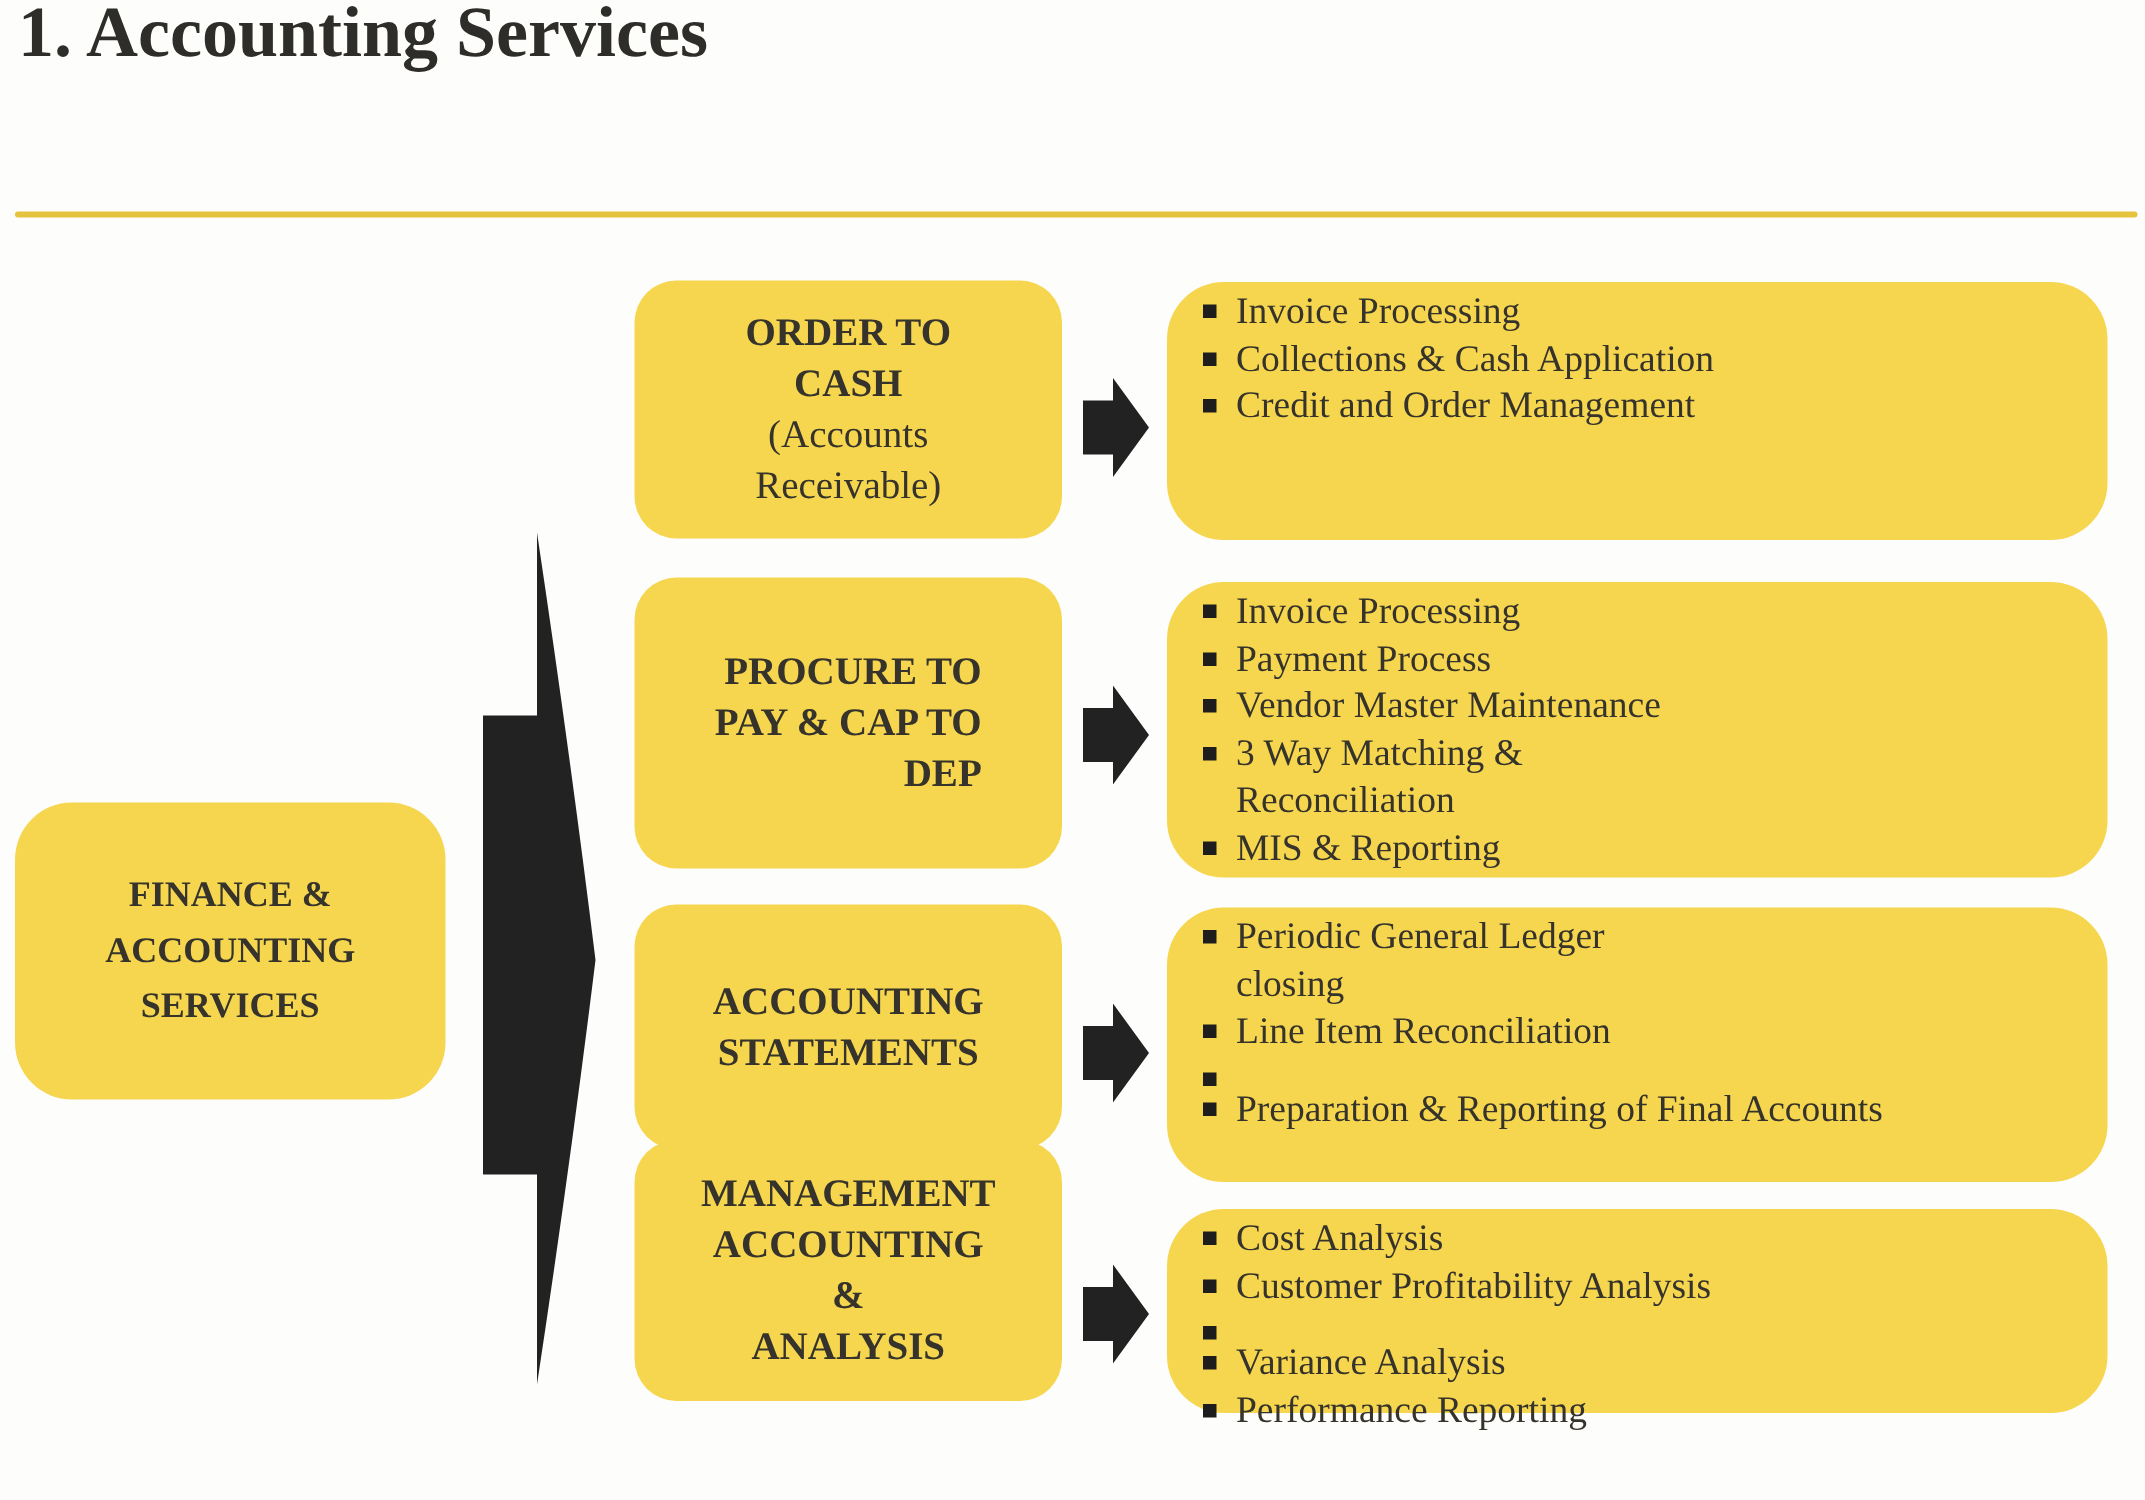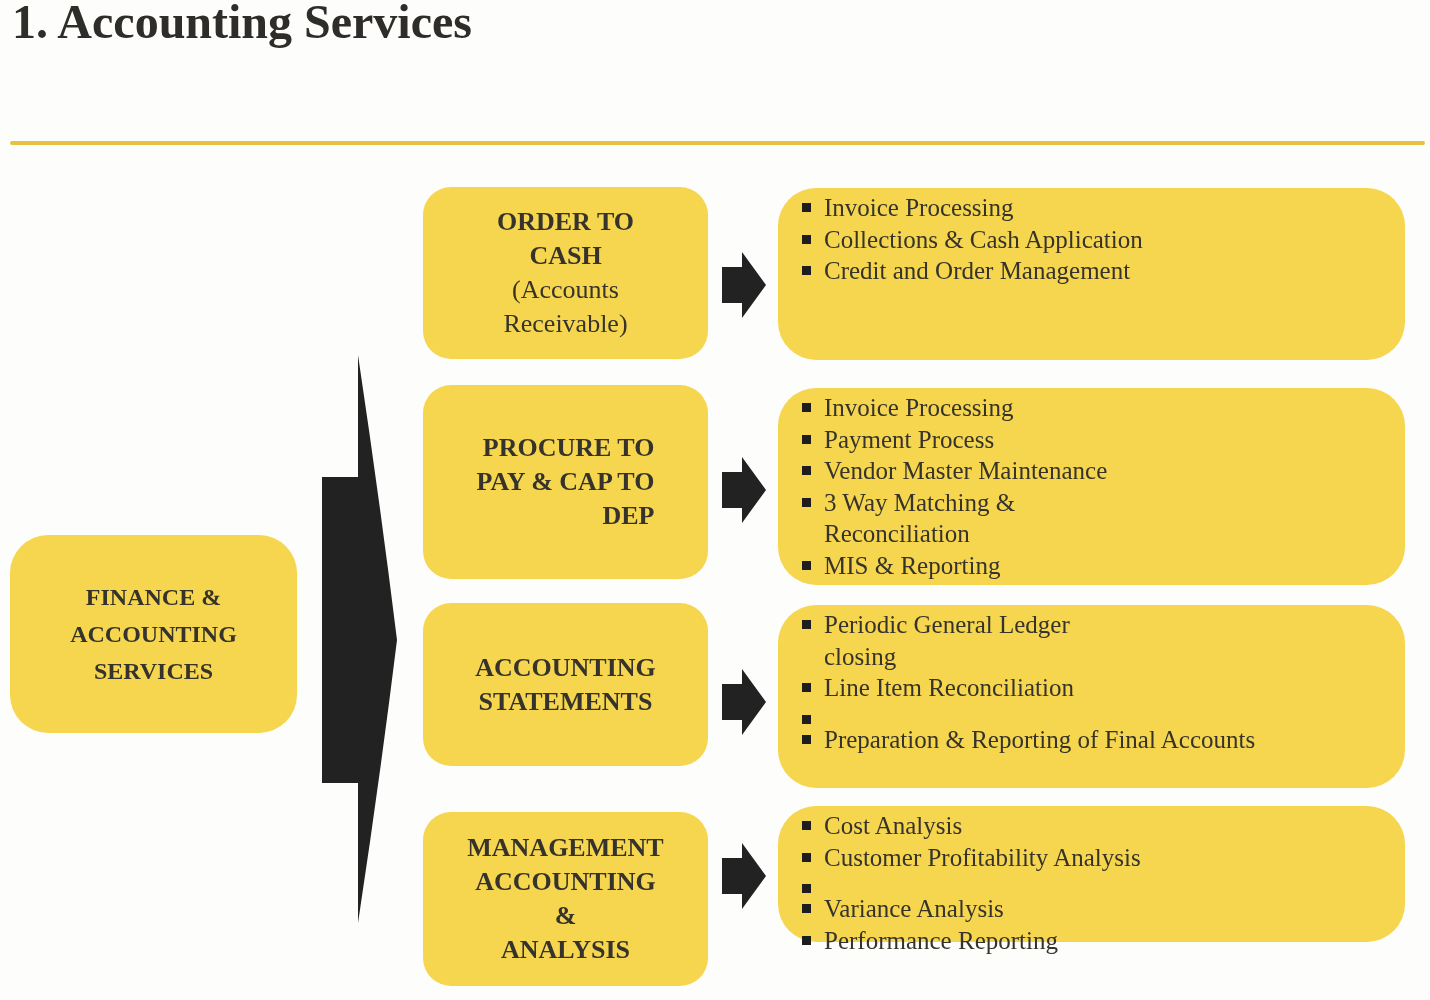--- a/index.html
+++ b/index.html
@@ -46,21 +46,21 @@
   }
   .items .bullet{
     flex:0 0 auto;width:9px;height:9px;background:#1d1d1d;
     margin:11px 13px 0 0;
   }
   .items .item-text{white-space:pre-line;}
   
   .cat-r1{top:187px;height:172px;}
   .cat-r2{top:385px;height:194px;text-align:right;}
   .cat-r3{top:603px;height:163px;}
-  .cat-r4{top:812px;height:174px;}
+  .cat-r4{top:760px;height:174px;}
   .items-r1{top:188px;height:172px;}
   .items-r2{top:388px;height:197px;}
   .items-r3{top:605px;height:183px;}
   .items-r4{top:806px;height:136px;}
   .small-arrow{position:absolute;left:722px;width:44px;height:66px;}
   .arr-r1{top:252px;}
   .arr-r2{top:457px;}
   .arr-r3{top:669px;}
   .arr-r4{top:843px;}
   .big-arrow{position:absolute;left:320px;top:352px;width:80px;height:574px;}

